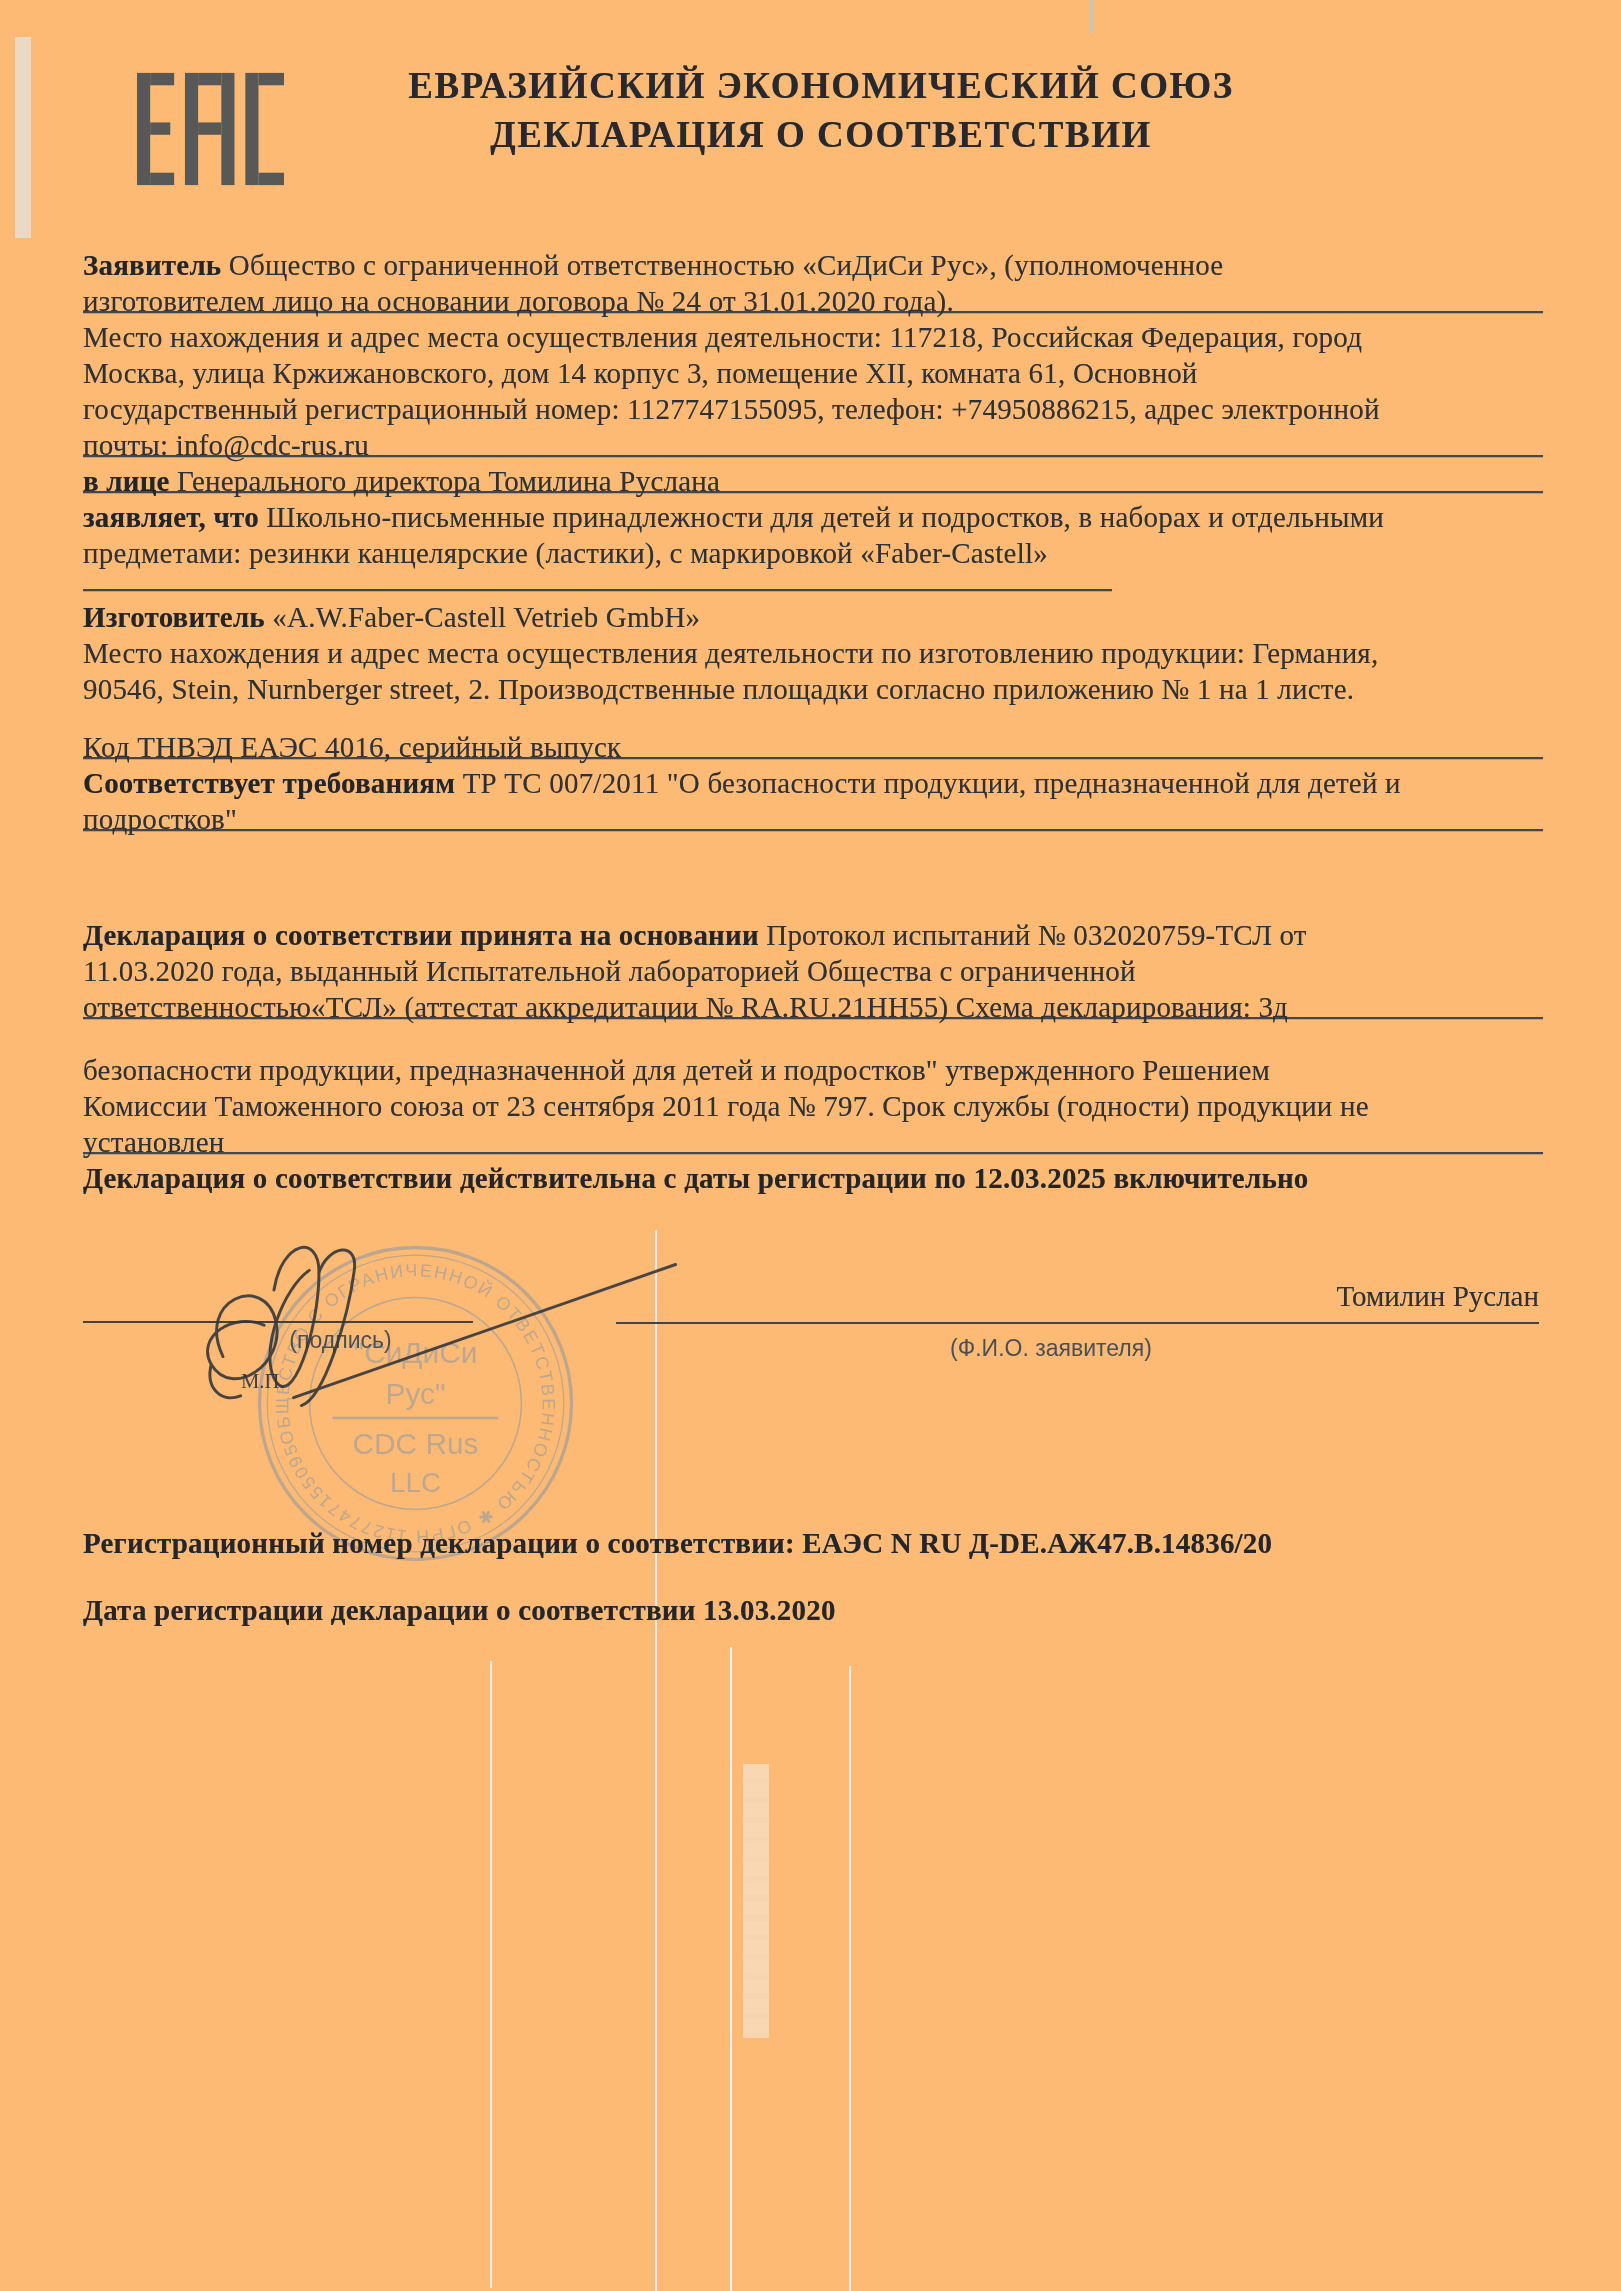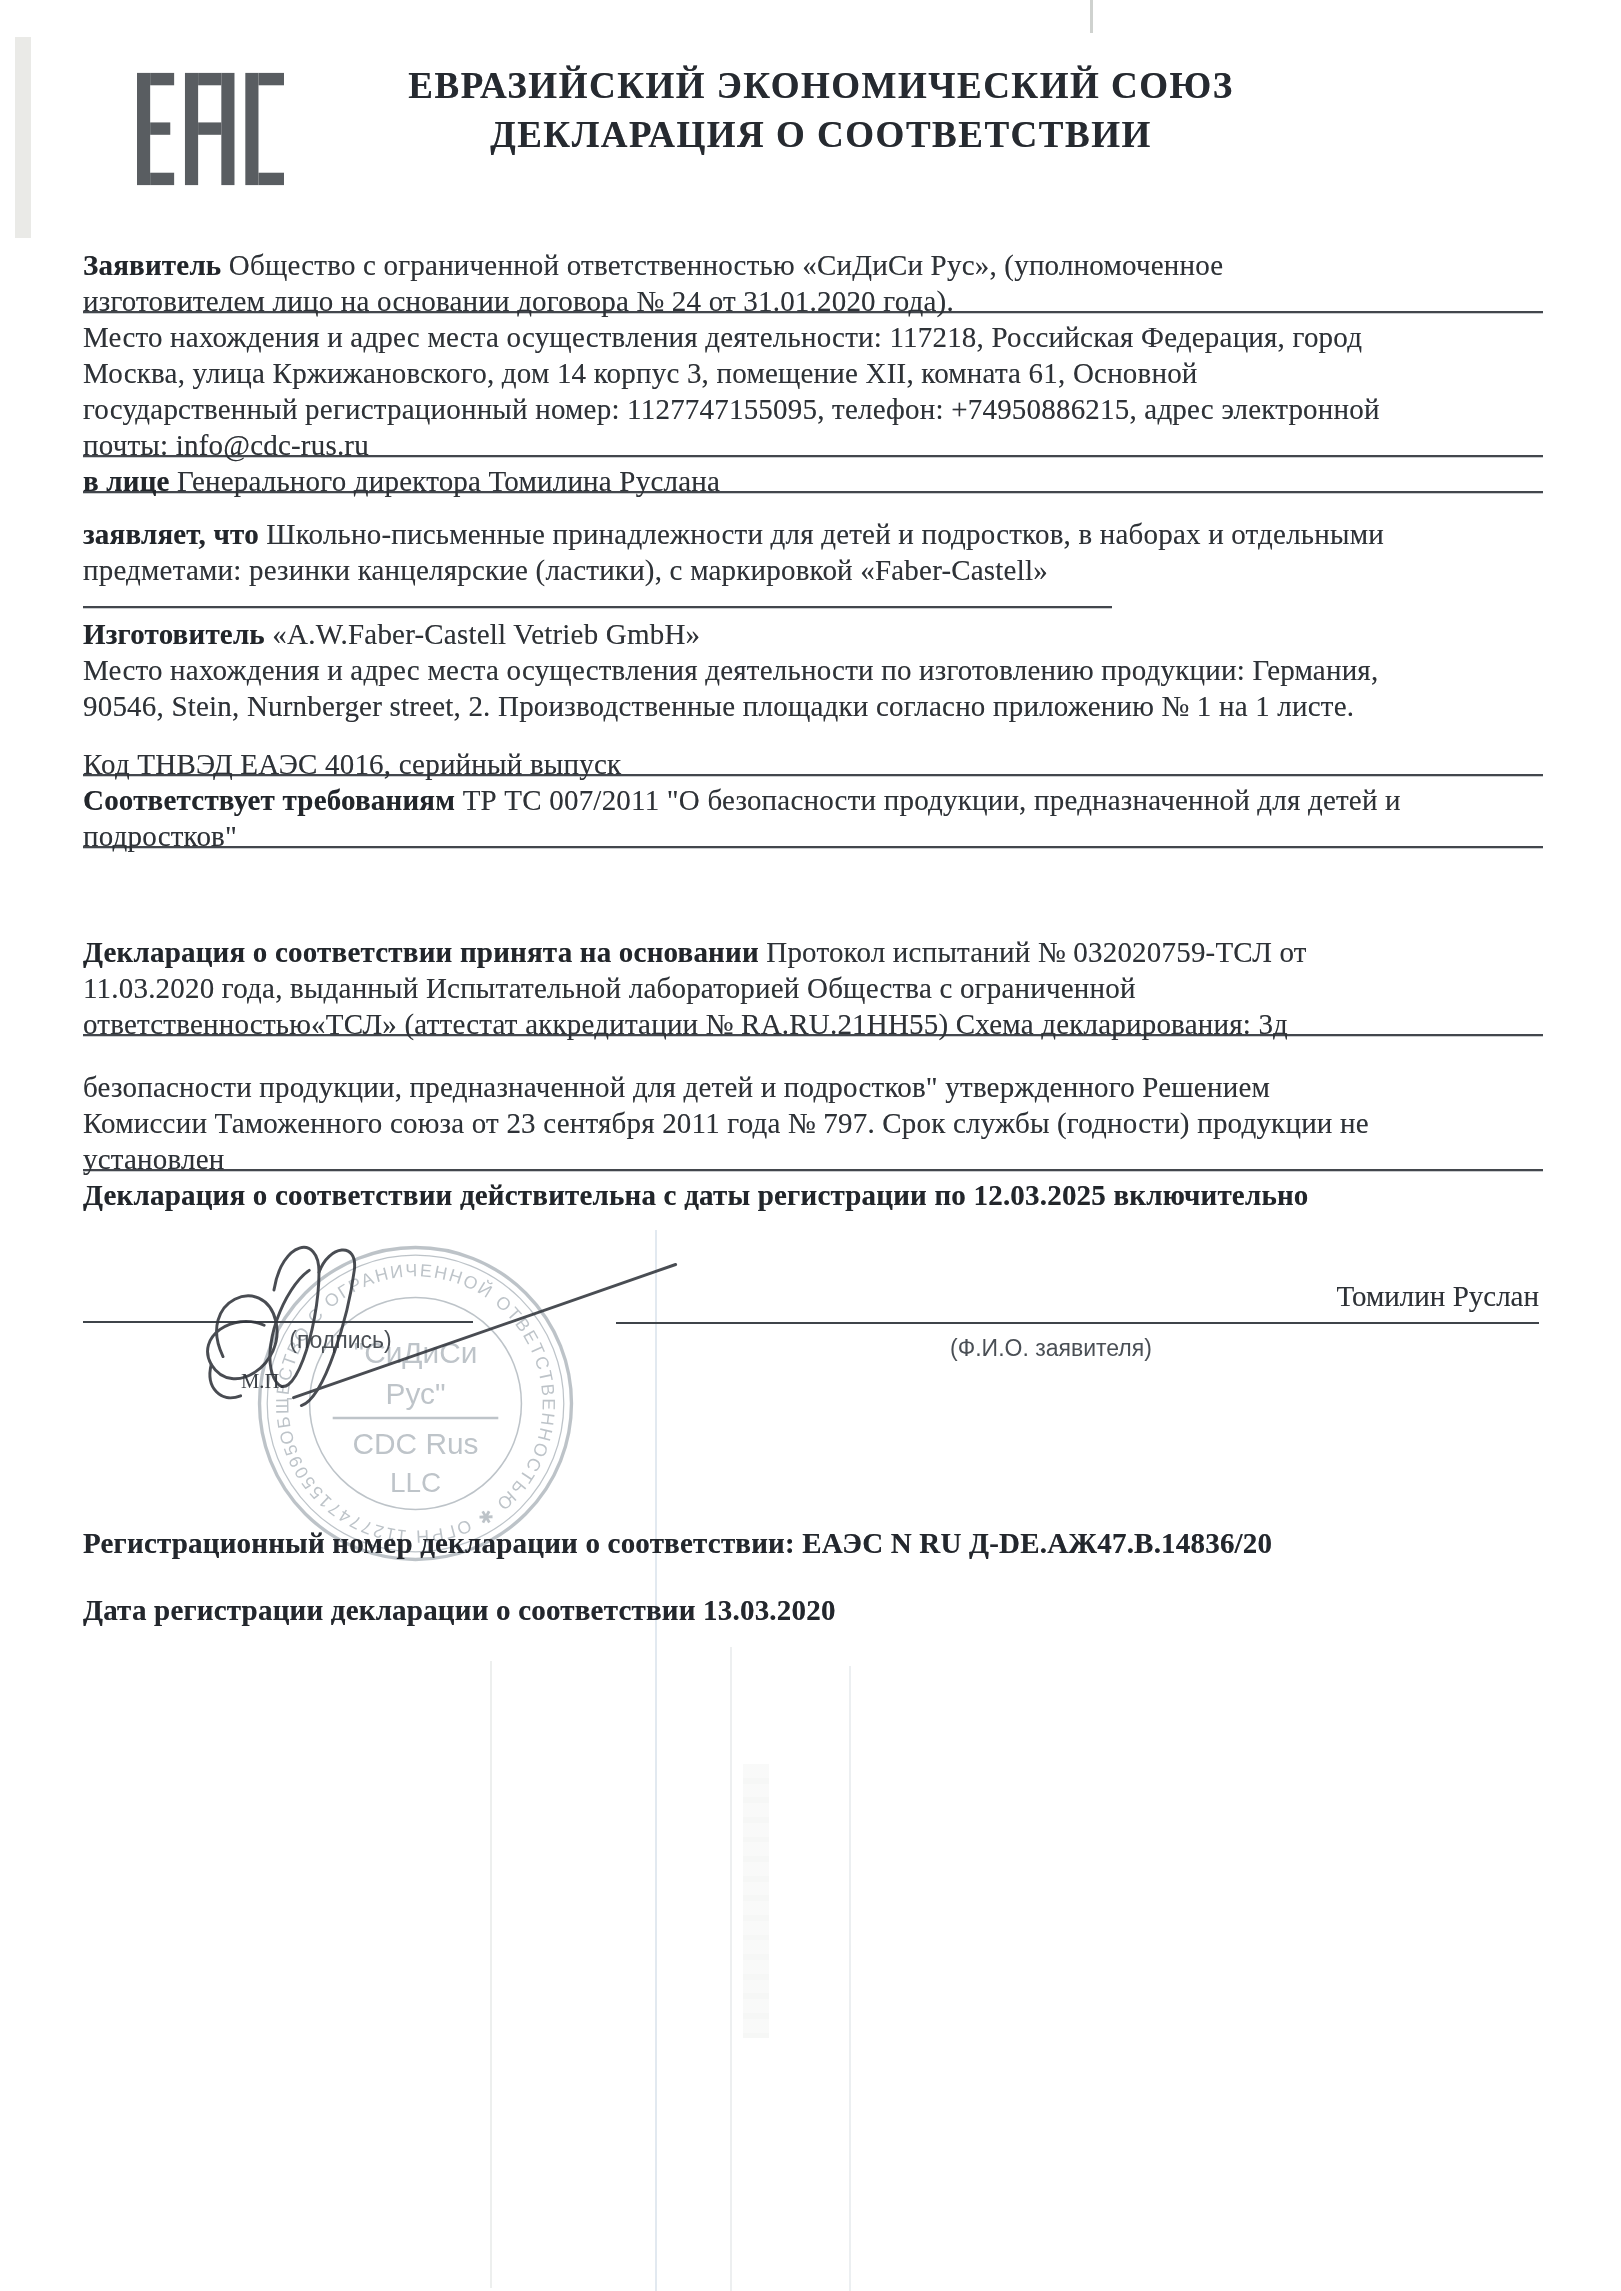--- a/index.html
+++ b/index.html
@@ -1,20 +1,20 @@
 <!DOCTYPE html>
 <html><head>
 <meta charset="utf-8">
 <style>
   html,body{margin:0;padding:0;background:#9a9a9a;}
   .page{
     position:relative;
     width:1621px;height:2292px;
     margin:0 auto;
-    background:#ffffff;
+    background:#fdba74;
     overflow:hidden;
     font-family:"Liberation Serif","DejaVu Serif",serif;
     color:#2e3237;
   }
   
   .eac-logo{position:absolute;left:137px;top:57px;}
   .title-wrap{
     position:absolute;left:216px;top:61px;width:1210px;
     text-align:center;font-weight:bold;color:#262a30;
     font-size:37px;line-height:49px;letter-spacing:1.5px;
@@ -24,21 +24,21 @@
   .doc-body{
     position:absolute;left:83px;top:247px;width:1460px;
     font-size:29px;line-height:36px;letter-spacing:0.2px;
     text-shadow:0 0 0.5px rgba(46,50,55,.45);
   }
   .tline{white-space:nowrap;}
   .b{font-weight:bold;color:#22262b;}
   .rule{border-top:2px solid #43474d;box-shadow:0 1px 0 rgba(80,85,92,.30);
         margin-top:-7.8px;margin-bottom:5.9px;height:0;}
   .rule.partial{width:1029px;margin-top:17.6px;margin-bottom:7.8px;}
-  .sec-declares{margin-top:23px;}
+  .sec-declares{margin-top:6px;}
   .sec-manufacturer{margin-top:7.8px;}
   .sec-tnved{margin-top:22px;}
   .sec-basis{margin-top:86px;}
   .sec-additional{margin-top:33px;}
   .validity{font-weight:bold;color:#22262b;white-space:nowrap;}
   
   .sig-line{position:absolute;border-top:2px solid #3f444a;height:0;z-index:3;}
   .lbl{position:absolute;font-family:"Liberation Sans","DejaVu Sans",sans-serif;
        color:#4a4f55;font-size:23px;z-index:4;}
   .fio-name{position:absolute;left:1176px;top:1280px;width:363px;text-align:right;

